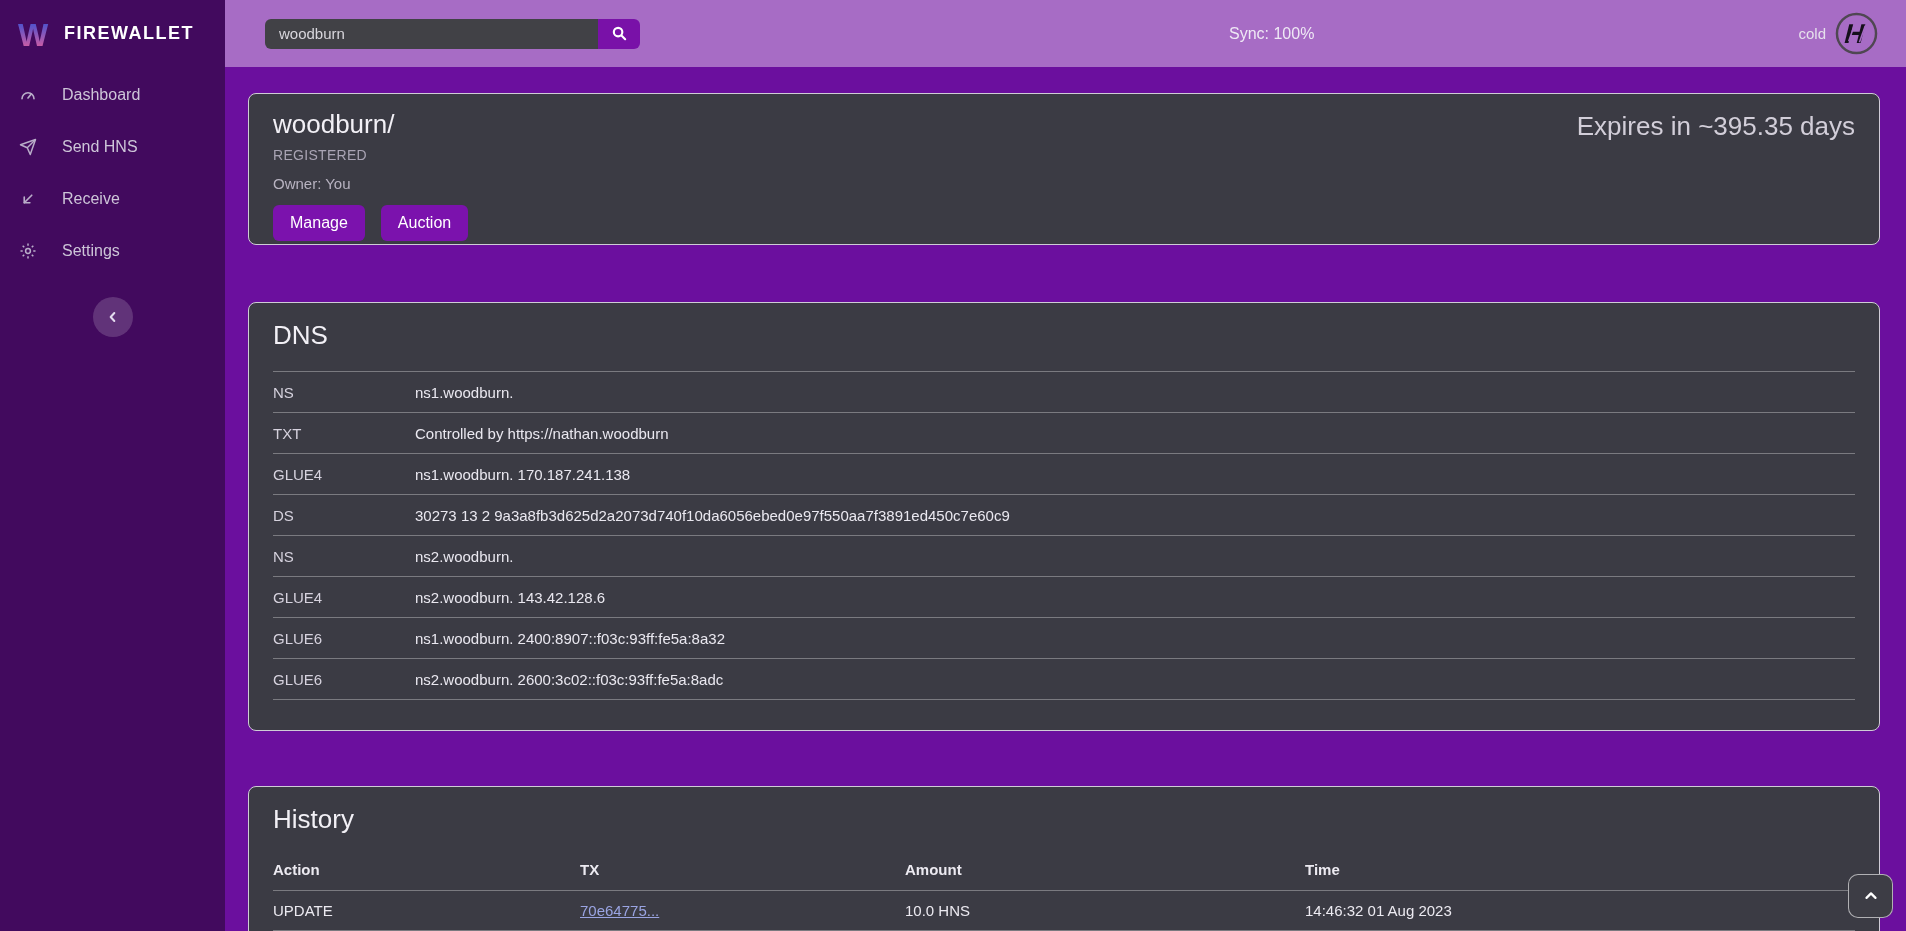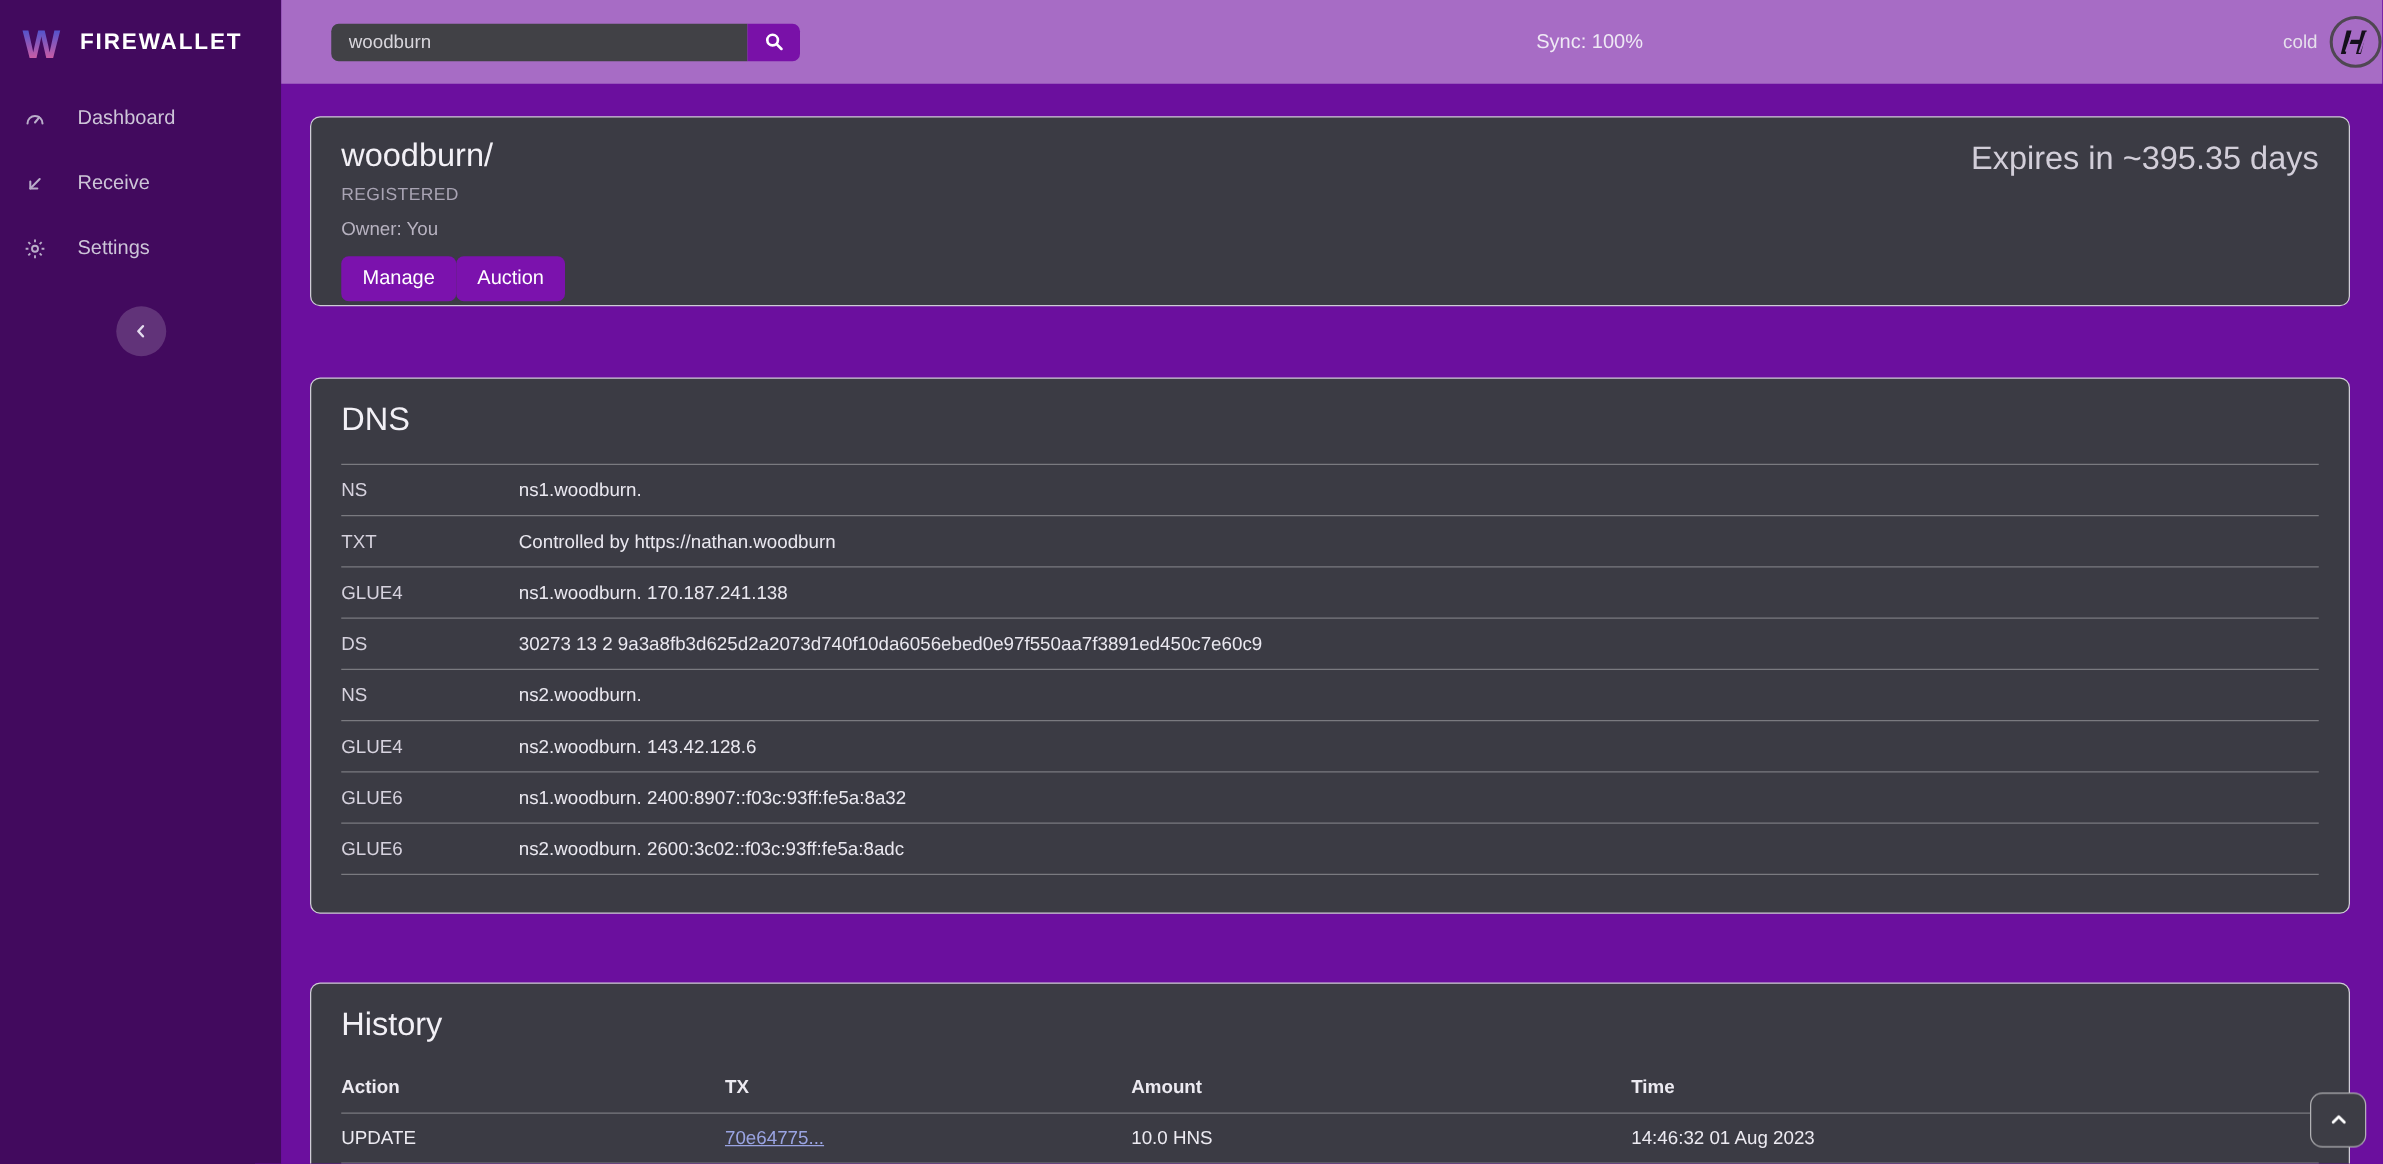--- a/index.html
+++ b/index.html
@@ -16,33 +16,33 @@
   .nav-item .icn { width:18px; height:18px; color:#b9adc9; display:flex; align-items:center; justify-content:center; }
   .collapse-btn { width:40px; height:40px; border-radius:50%; background:rgba(255,255,255,.17); margin:20px auto 0 auto; display:flex; align-items:center; justify-content:center; cursor:pointer; }
 
   
   .main-col { flex:1; display:flex; flex-direction:column; }
   .topbar { height:67px; background:#a76cc5; display:flex; align-items:center; padding-left:40px; position:relative; flex:0 0 67px; }
   .search-wrap { display:flex; height:30px; }
   .search-input { width:333px; height:30px; background:#414146; border:none; outline:none; border-radius:6px 0 0 6px; color:#d8d6dc; font-size:15px; padding:0 14px; font-family:"Liberation Sans", sans-serif; }
   .search-btn { width:42px; height:30px; background:#7911a8; border:none; border-radius:0 6px 6px 0; display:flex; align-items:center; justify-content:center; cursor:pointer; }
   .sync-text { position:absolute; left:1004px; top:0; height:67px; display:flex; align-items:center; color:#efe9f5; font-size:16px; }
-  .topbar-right { margin-left:auto; display:flex; align-items:center; gap:9px; }
+  .topbar-right { margin-left:auto; display:flex; align-items:center; gap:9px; padding-right:28px; }
   .wallet-mode { color:#e6e0ec; font-size:15px; }
   .hns-badge { width:43px; height:43px; cursor:pointer; }
 
   
   .content { height:864px; background:#6b0f9e; overflow:hidden; padding:26px 26px 0 23px; }
   .card { background:#3b3b44; border:1.5px solid #cfccd6; border-radius:8px; width:100%; }
   .card-title { color:#f2f0f6; font-size:26px; font-weight:400; }
 
   .domain-card { height:152px; padding:15px 24px; position:relative; }
   .domain-status { color:#a9a4b4; font-size:14px; margin-top:7px; letter-spacing:.3px; }
   .domain-owner { color:#b7b2c0; font-size:15px; margin-top:12px; }
-  .domain-actions { margin-top:13px; display:flex; gap:0; }
+  .domain-actions { margin-top:13px; display:flex; gap:16px; }
   .btn { background:#7b12ad; color:#ffffff; border:none; border-radius:6px; font-size:16px; padding:9px 17px; cursor:pointer; font-family:"Liberation Sans", sans-serif; }
   .expires { position:absolute; right:24px; top:17px; color:#d2ced9; font-size:26px; }
 
   .dns-card { margin-top:57px; min-height:425px; padding:17px 24px 30px 24px; }
   .dns-table { margin-top:20px; border-bottom:1px solid rgba(255,255,255,.32); }
   .dns-row { display:flex; align-items:center; height:41px; border-top:1px solid rgba(255,255,255,.32); }
   .dns-type { width:142px; color:#d6d2de; font-size:15px; flex:0 0 142px; }
   .dns-value { color:#eae8f0; font-size:15px; }
 
   .history-card { margin-top:55px; height:380px; padding:17px 24px; }
@@ -81,20 +81,29 @@
         <span class="icn">
           <svg width="18" height="18" viewBox="0 0 24 24" fill="none" stroke="currentColor" stroke-width="2.2" stroke-linecap="round">
               <path d="M4 17a8 8 0 1 1 16 0"></path>
               <line x1="12" y1="16" x2="16.5" y2="10.5"></line>
             </svg>
         </span>
         <span>Dashboard</span>
       </div>
       <div class="nav-item">
         <span class="icn">
+          <svg width="18" height="18" viewBox="0 0 24 24" fill="none" stroke="currentColor" stroke-width="2" stroke-linejoin="round">
+              <line x1="22" y1="2" x2="11" y2="13"></line>
+              <polygon points="22 2 15 22 11 13 2 9 22 2"></polygon>
+            </svg>
+        </span>
+        <span>Send HNS</span>
+      </div>
+      <div class="nav-item">
+        <span class="icn">
           <svg width="18" height="18" viewBox="0 0 24 24" fill="none" stroke="currentColor" stroke-width="2.2" stroke-linecap="round" stroke-linejoin="round">
               <line x1="17" y1="7" x2="7" y2="17"></line>
               <polyline points="7 9.5 7 17 14.5 17"></polyline>
             </svg>
         </span>
         <span>Receive</span>
       </div>
       <div class="nav-item">
         <span class="icn">
           <svg width="18" height="18" viewBox="0 0 24 24" fill="none" stroke="currentColor" stroke-width="2">

